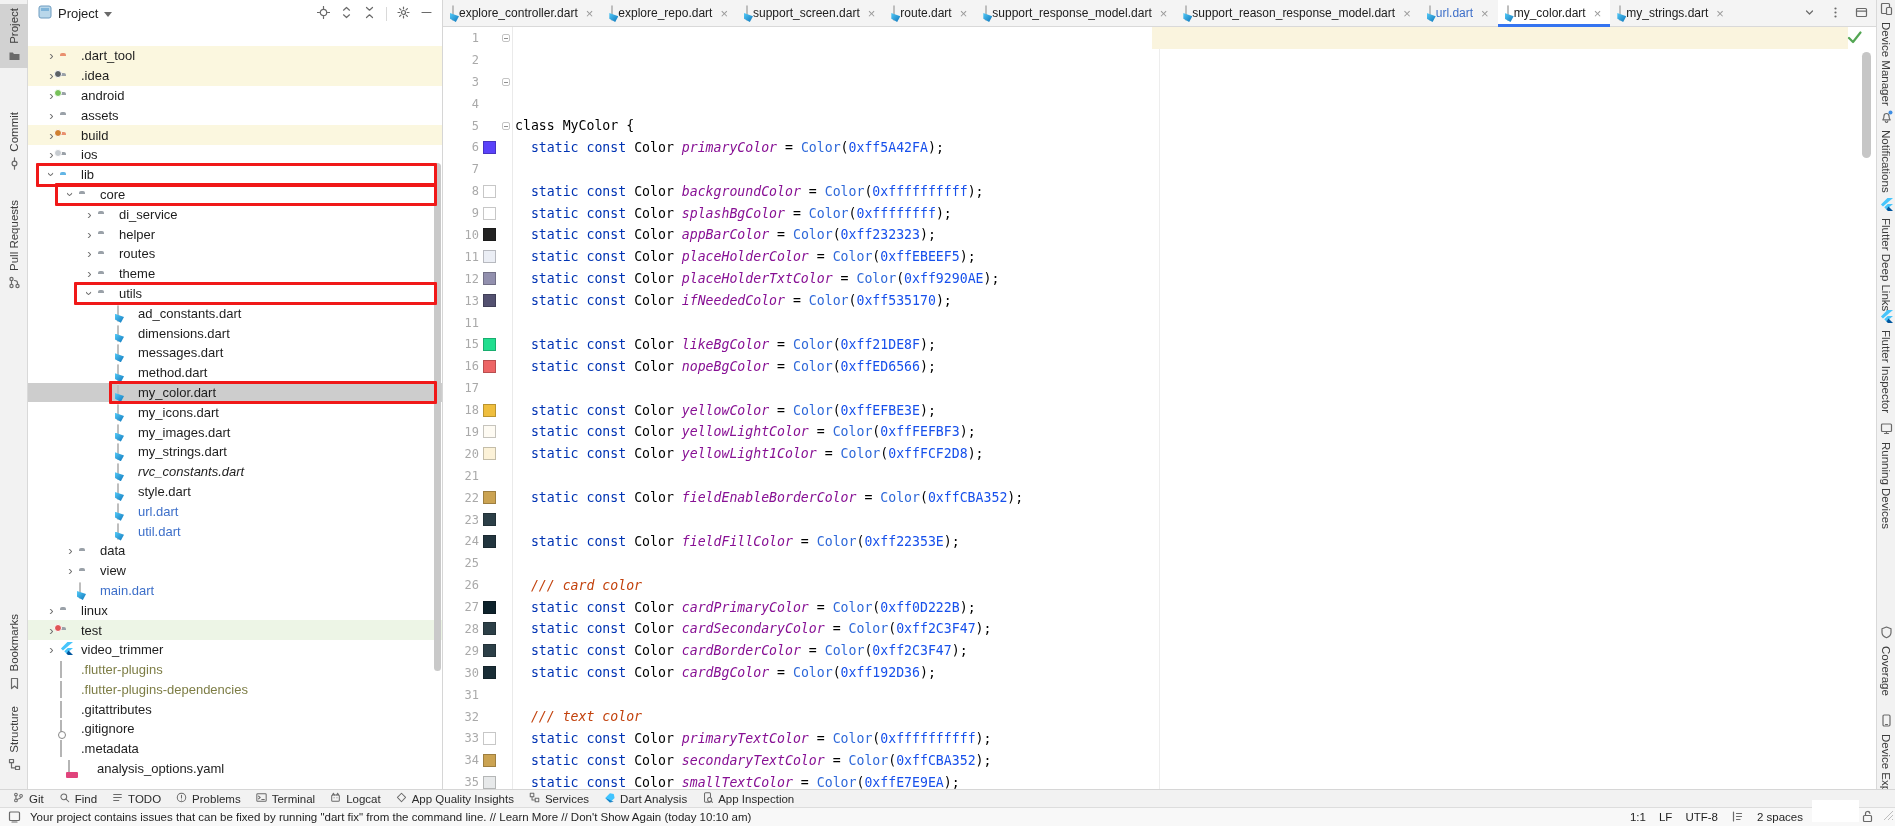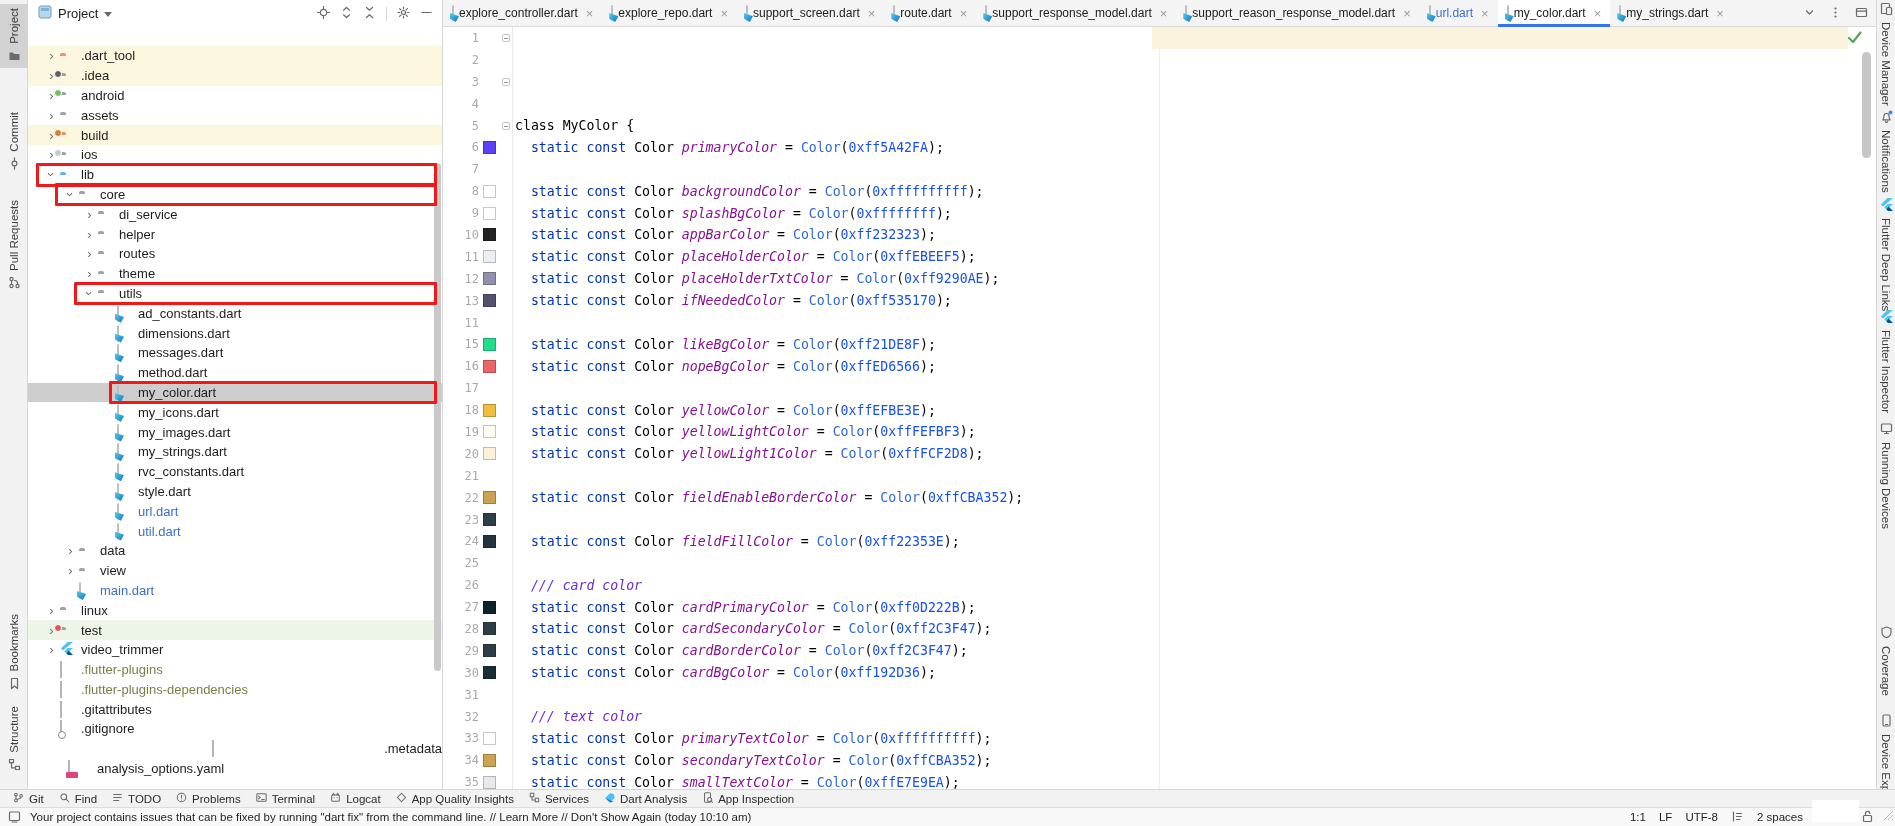--- a/index.html
+++ b/index.html
@@ -106,21 +106,21 @@
   .ln { width:36px; flex:none; text-align:right; color:#A9A9A9; font-size:12px;
         font-family:"DejaVu Sans Mono", monospace; }
   .swc { width:20px; flex:none; display:flex; justify-content:center; }
   .swatch { width:13px; height:13px; border:1px solid rgba(0,0,0,.22); }
   .foldc { width:14px; flex:none; align-self:stretch; border-right:1px solid #EAEAEA;
            display:flex; align-items:center; justify-content:center; }
   .foldmark { width:8px; height:8px; border:1px solid #C4C4C4; border-radius:2px; position:relative; }
   .foldmark::after { content:""; position:absolute; left:1px; right:1px; top:3px; height:1px; background:#8F8F8F; }
   .ctext { white-space:pre; padding-left:2px; }
   .kw{color:#0033B3} .pl{color:#000} .prop{color:#871094;font-style:italic}
-  .call{color:#2E68D9} .num{color:#1750EB} .cmt{color:#6d28d9;font-style:italic}
+  .call{color:#2E68D9} .num{color:#1750EB} .cmt{color:#c2410c;font-style:italic}
 
   
   .bottom-toolbar { position:absolute; left:0; top:789px; width:1895px; height:18px;
                     background:#F2F2F2; border-top:1px solid #D6D6D6;
                     display:flex; align-items:center; gap:14px; padding-left:12px; z-index:6; }
   .bt-item { display:flex; align-items:center; gap:4px; font-size:11.5px; color:#2B2B2B; }
   .bt-item svg { transform:scale(.85); }
 
   .status-bar { position:absolute; left:0; top:807px; width:1895px; height:19px;
                 background:#F8F8F8; border-top:1px solid #DDDDDD;
@@ -351,21 +351,21 @@
           </span>
           <span class="tlabel">my_images.dart</span>
         </div>
         <div class="trow" style="padding-left: 72px;">
           <span class="chev"></span>
           <span class="ticon">
             <span><span class="df"></span></span>
           </span>
           <span class="tlabel">my_strings.dart</span>
         </div>
-        <div class="trow" style="padding-left: 72px;">
+        <div class="trow" style="padding-left: 72px; font-style: italic;">
           <span class="chev"></span>
           <span class="ticon">
             <span><span class="df"></span></span>
           </span>
           <span class="tlabel">rvc_constants.dart</span>
         </div>
         <div class="trow" style="padding-left: 72px;">
           <span class="chev"></span>
           <span class="ticon">
             <span><span class="df"></span></span>
@@ -453,21 +453,21 @@
           </span>
           <span class="tlabel">.gitattributes</span>
         </div>
         <div class="trow" style="padding-left: 15px;">
           <span class="chev"></span>
           <span class="ticon">
             <span><span class="pf ign"></span></span>
           </span>
           <span class="tlabel">.gitignore</span>
         </div>
-        <div class="trow" style="padding-left: 15px; justify-content: space-between;">
+        <div class="trow" style="padding-left: 15px;">
           <span class="chev"></span>
           <span class="ticon">
             <span><span class="pf"></span></span>
           </span>
           <span class="tlabel">.metadata</span>
         </div>
         <div class="trow" style="padding-left: 15px; gap: 8px;">
           <span class="chev"></span>
           <span class="ticon">
             <span><span class="pf yml"></span></span>

